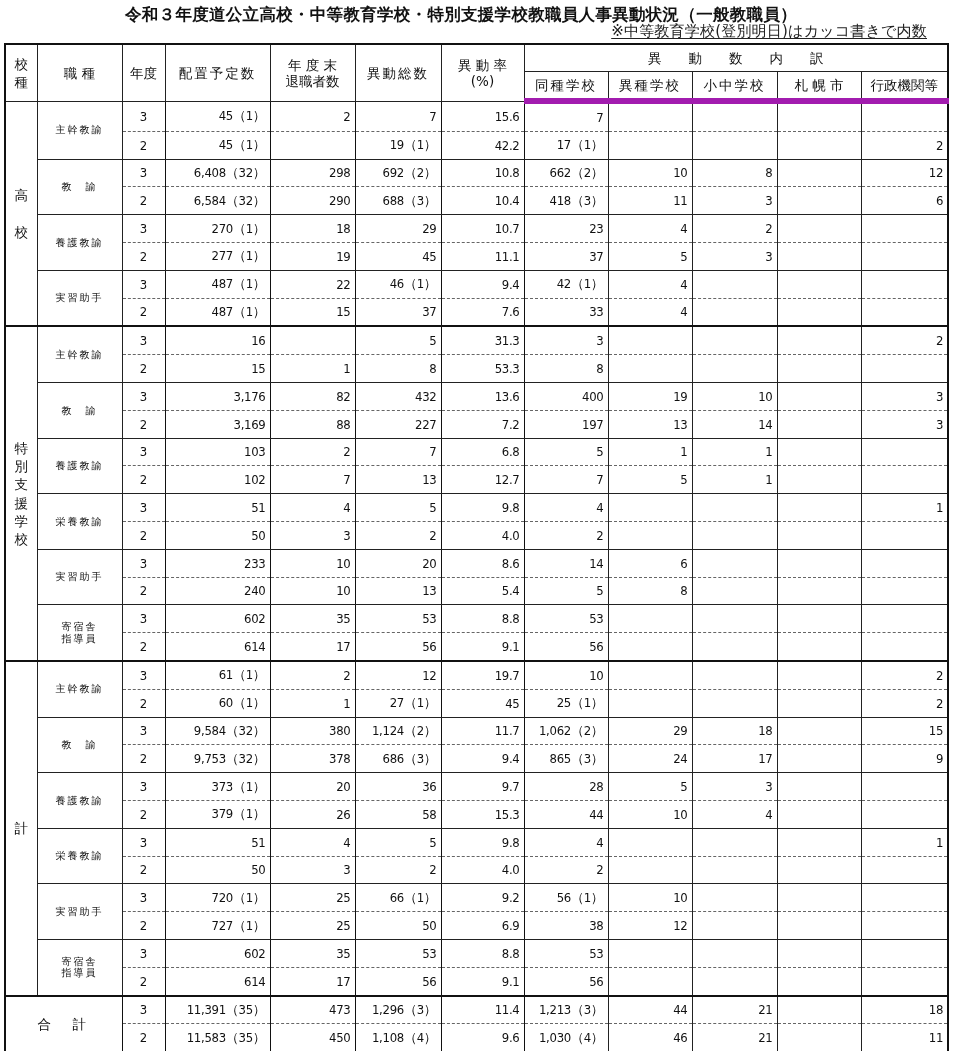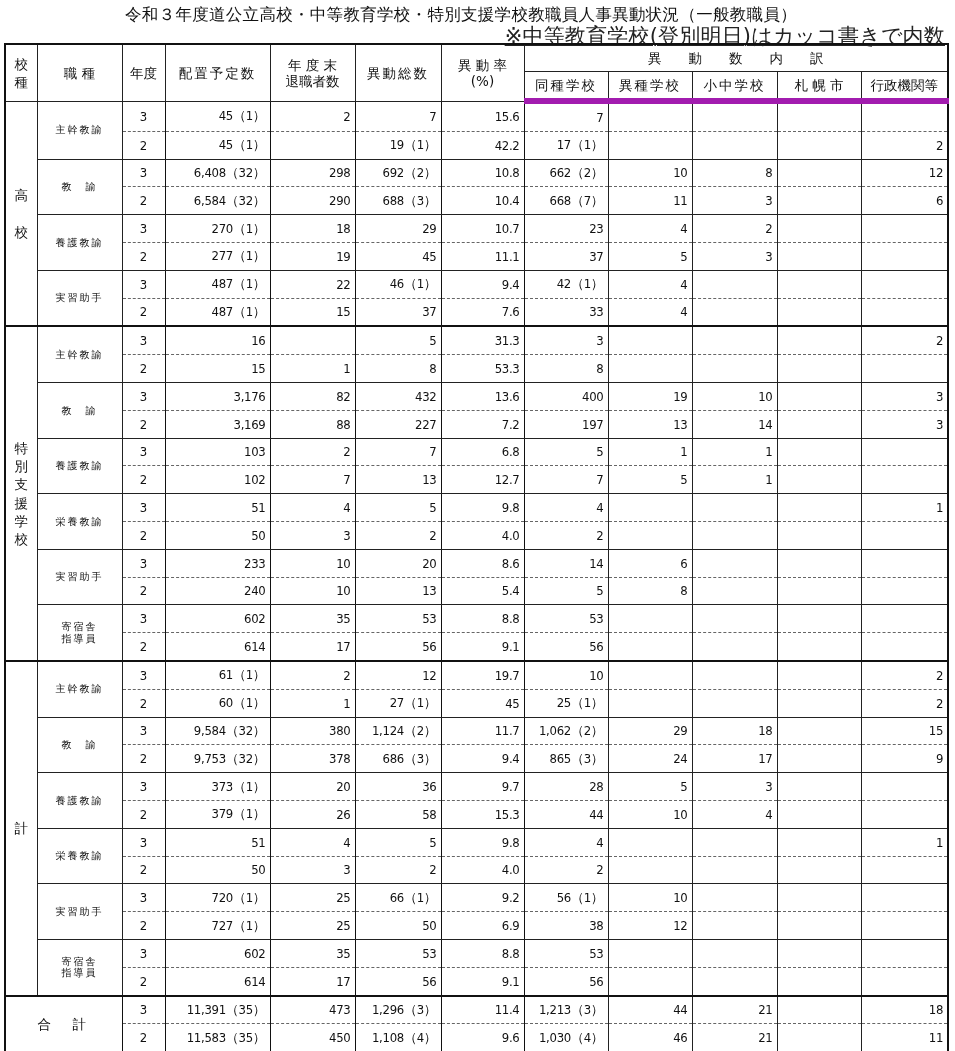--- a/index.html
+++ b/index.html
@@ -1,20 +1,20 @@
 <!DOCTYPE html>
 <html><head>
 <meta charset="utf-8">
 <style>
   html, body { margin: 0; padding: 0; background: #ffffff; }
   body { width: 955px; height: 1051px; position: relative; overflow: hidden;
          font-family: "DejaVu Sans", "Liberation Sans", sans-serif; color: #111; }
   .title { position: absolute; left: 0; top: 4px; width: 922px; text-align: center;
-           font-size: 16.5px; font-weight: normal; letter-spacing: 0.3px; }
-  .note { position: absolute; right: 10px; top: 22px; font-size: 21px; letter-spacing: 0.2px;
+           font-size: 16.5px; font-weight: bold; letter-spacing: 0.3px; }
+  .note { position: absolute; right: 28px; top: 22px; font-size: 15px; letter-spacing: 0.2px;
           text-decoration: underline; text-decoration-thickness: 1px; text-underline-offset: 2px;
           font-family: "DejaVu Sans", sans-serif; color: #222; text-align: right; }
   table { position: absolute; left: 4px; top: 43px; border-collapse: collapse; table-layout: fixed;
           width: 943px; border: 2px solid #111; }
   th, td { padding: 0; font-weight: normal; border-left: 1px solid #222; border-right: 1px solid #222; }
   thead th { font-size: 13.5px; text-align: center; vertical-align: middle; line-height: 1.2;
              border-top: 1px solid #222; border-bottom: 1px solid #222; }
   thead tr.h1 th { height: 26px; }
   thead tr.h2 th { height: 26px; border-bottom: 6px solid #a21caf; }
   td { font-size: 13px; height: 26.8px; font-family: "DejaVu Sans Condensed", "DejaVu Sans", sans-serif; }
@@ -112,21 +112,21 @@
         <td class="num c-elem">8</td>
         <td class="num c-sapporo"></td>
         <td class="num c-admin">12</td>
       </tr>
       <tr class="r2">
         <td class="yr">2</td>
         <td class="num c-haichi">6,584（32）</td>
         <td class="num c-taishoku">290</td>
         <td class="num c-soukei">688（3）</td>
         <td class="num c-ritsu">10.4</td>
-        <td class="num c-same">668（7）</td>
+        <td class="num c-same">418（3）</td>
         <td class="num c-other">11</td>
         <td class="num c-elem">3</td>
         <td class="num c-sapporo"></td>
         <td class="num c-admin">6</td>
       </tr>
       <tr class="r3">
         <td class="job" rowspan="2" style="white-space: pre-line; border-bottom: 1px solid rgb(34, 34, 34);">養護教諭</td>
         <td class="yr">3</td>
         <td class="num c-haichi">270（1）</td>
         <td class="num c-taishoku">18</td>

